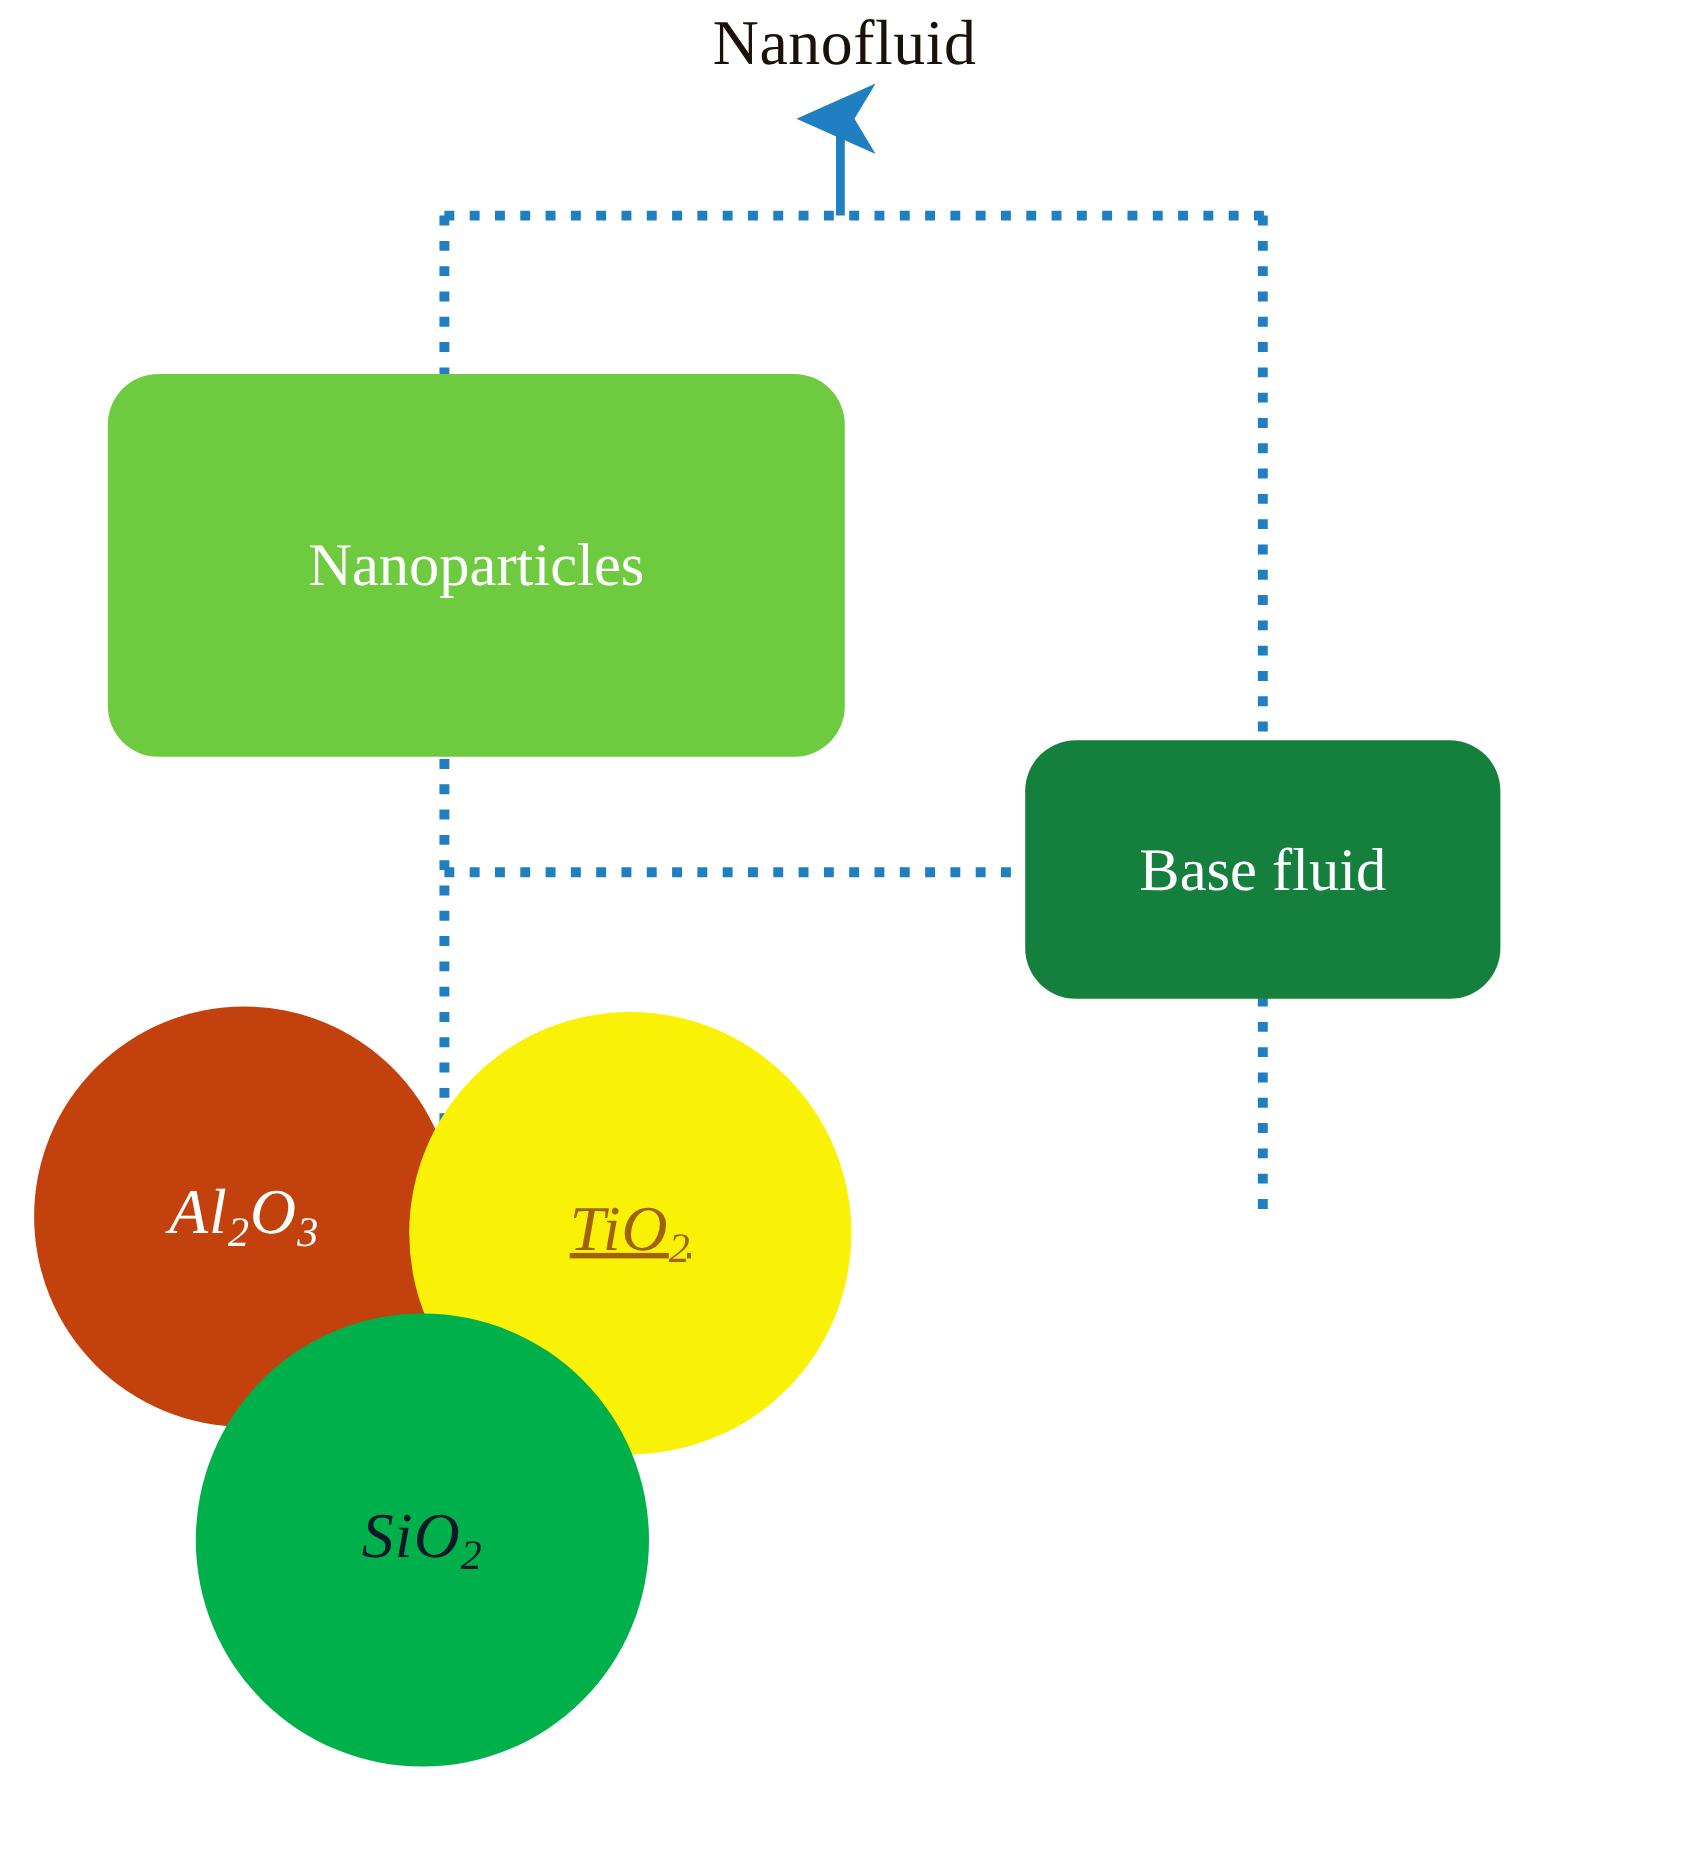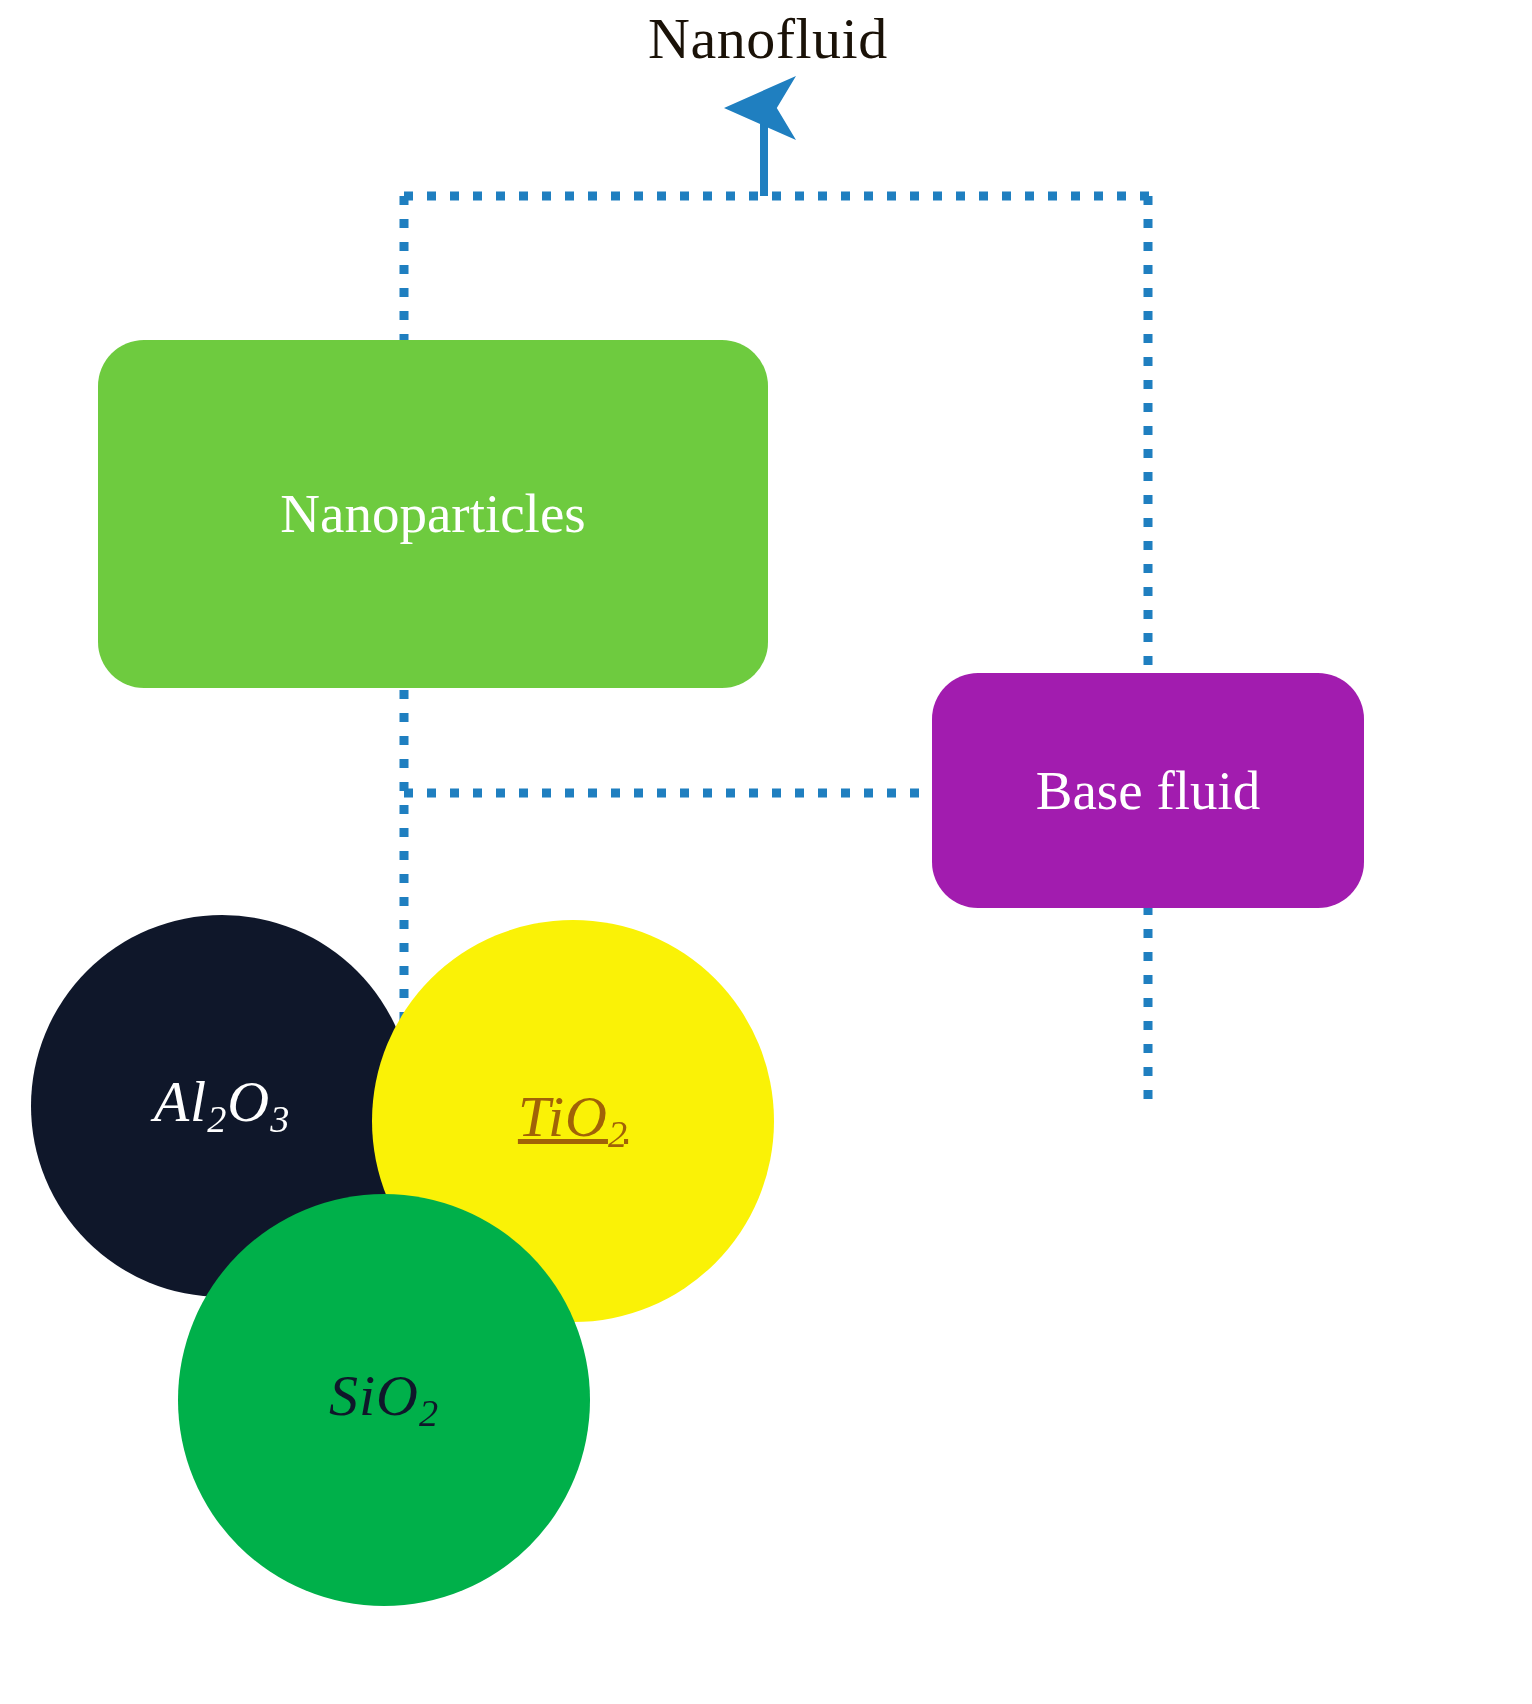--- a/index.html
+++ b/index.html
@@ -64,29 +64,29 @@
     font-style: italic;
   }
 
   
   #node-nanoparticles {
     left: 98px;  top: 340px;  width: 670px;  height: 348px;
     background: #6ECB3F;
   }
   #node-basefluid {
     left: 932px; top: 673px;  width: 432px;  height: 235px;
-    background: #a21caf;
+    background: #15803d;
   }
   #node-ethylene {
     left: 894px; top: 1097px; width: 496px;  height: 234px;
     background: #2206B5;
   }
   #node-al2o3 {
     left: 31px;  top: 915px;  width: 382px;  height: 382px;
-    background: #0f172a;
+    background: #c2410c;
   }
   #node-tio2 {
     left: 372px; top: 920px;  width: 402px;  height: 402px;
     background: #FAF206;
   }
   #node-sio2 {
     left: 178px; top: 1194px; width: 412px;  height: 412px;
     background: #00B04A;
   }
   #node-al2o3 .formula { color: #ffffff; }

